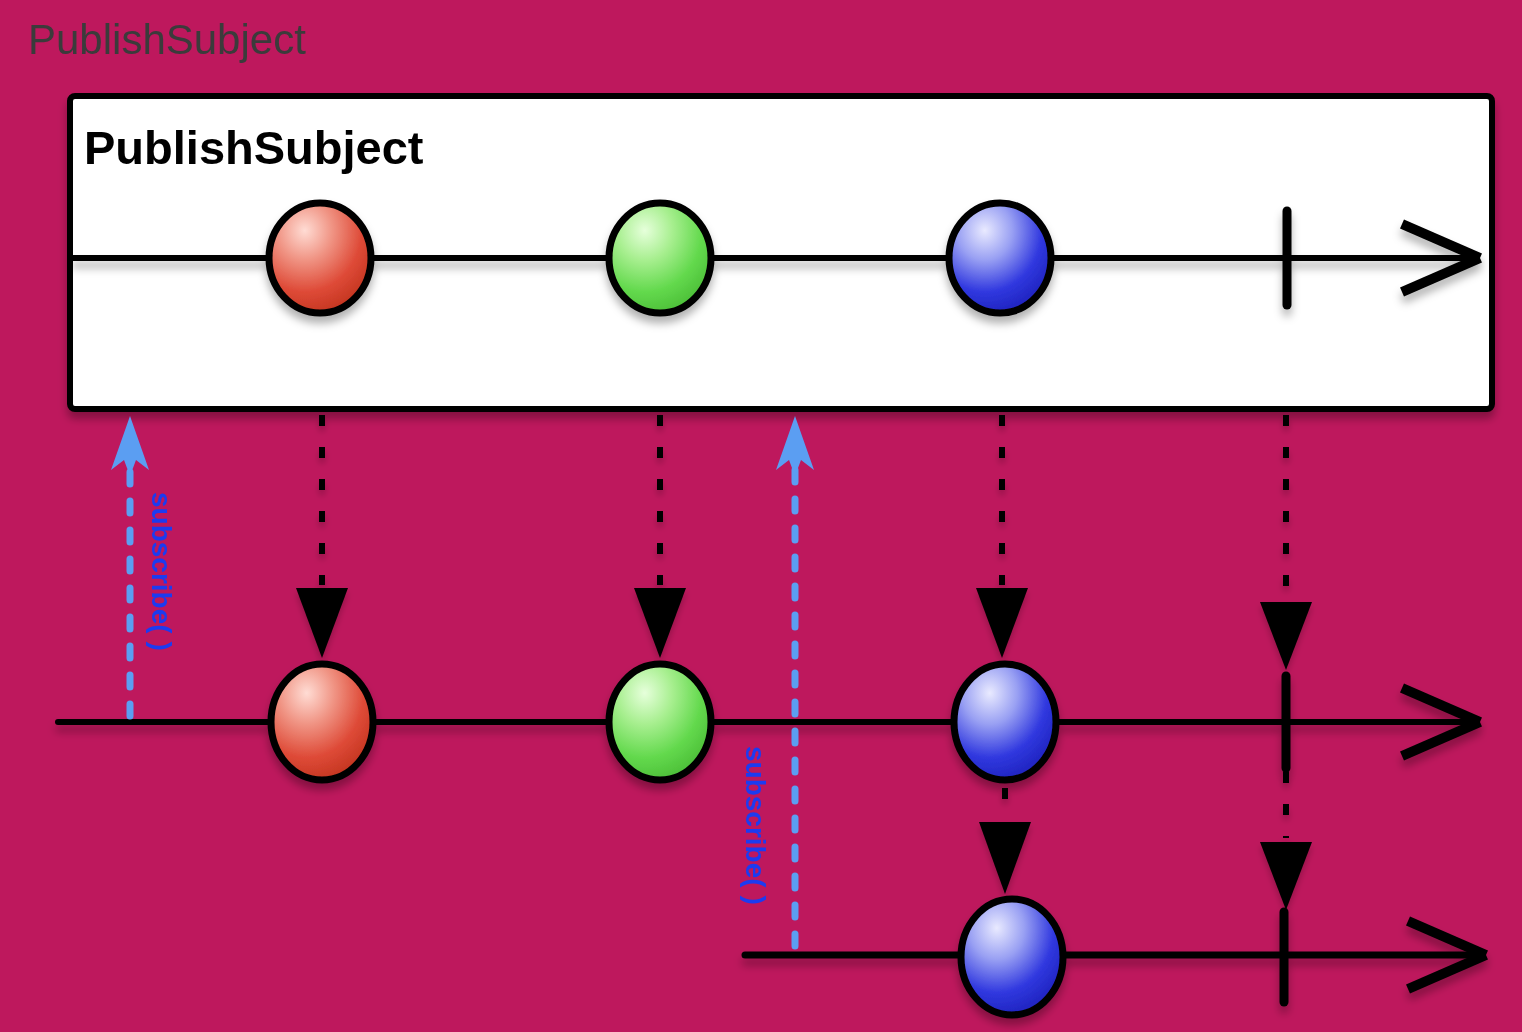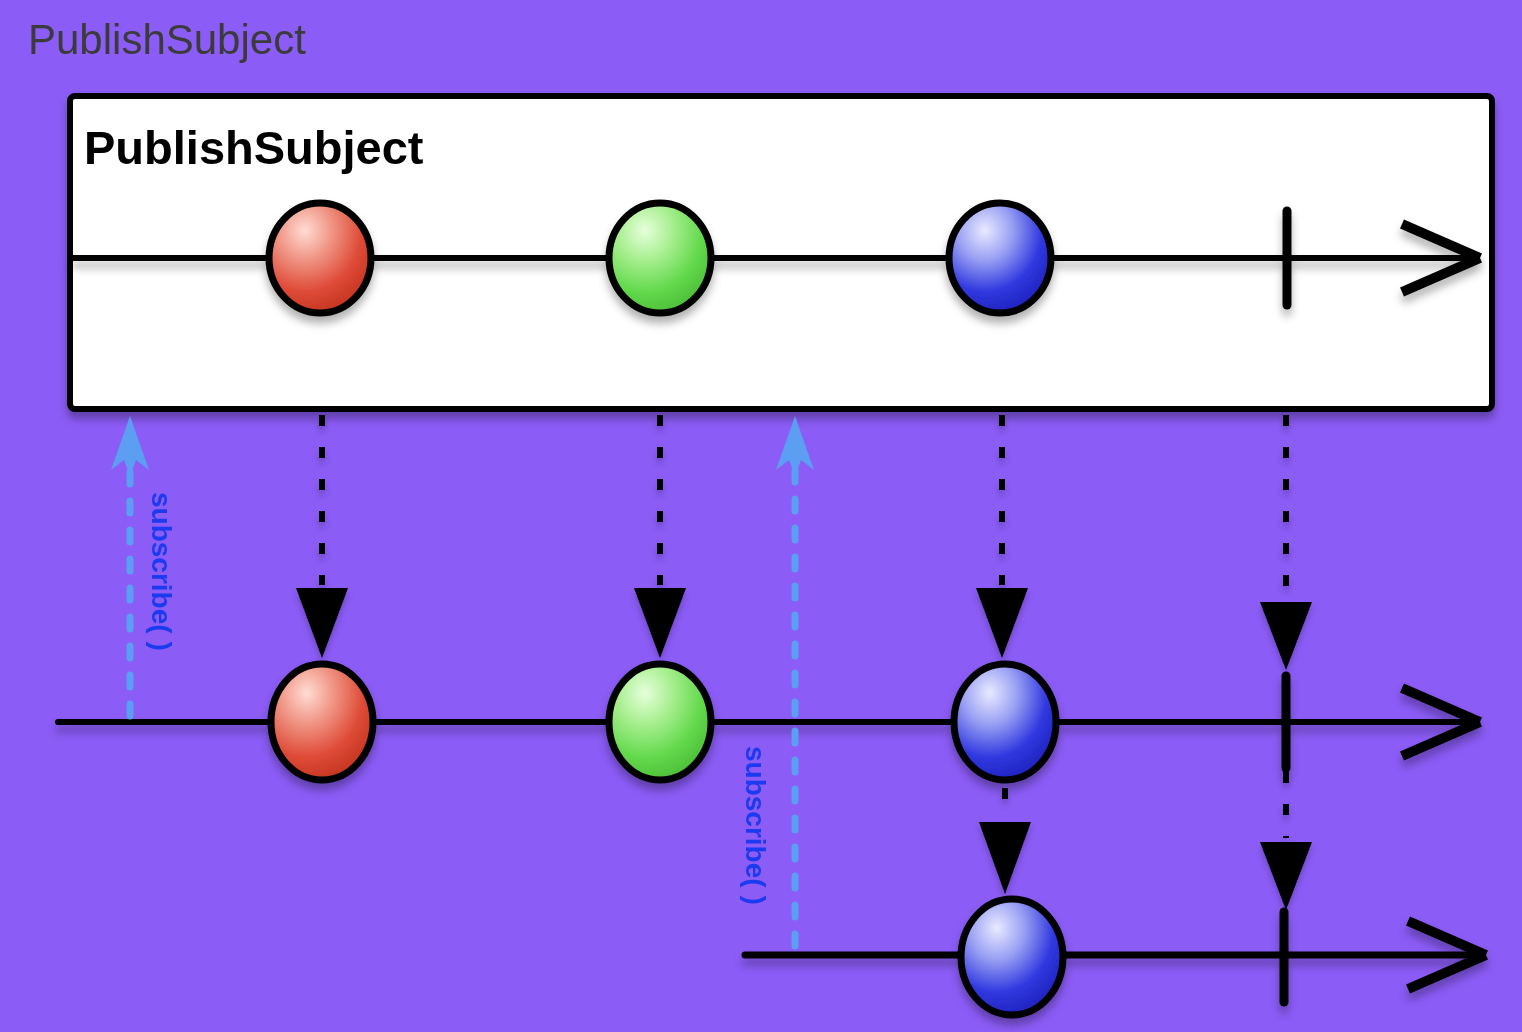--- a/index.html
+++ b/index.html
@@ -1,19 +1,19 @@
 <!DOCTYPE html>
 <html><head>
 <meta charset="utf-8">
 <style>
   html,body{margin:0;padding:0;background:#ffffff;}
   .stage{
     position:relative;
     width:1522px;height:1032px;
-    background:#8b5cf6;
+    background:#be185d;
     overflow:hidden;
     font-family:"Liberation Sans",sans-serif;
   }
   svg{position:absolute;left:0;top:0;}
   text{font-family:"Liberation Sans",sans-serif;}
   .page-title{font-size:42px;font-weight:400;}
   .box-title{font-size:47px;font-weight:700;}
   .sub-label{font-size:28px;font-weight:700;}
 </style>
 </head>

